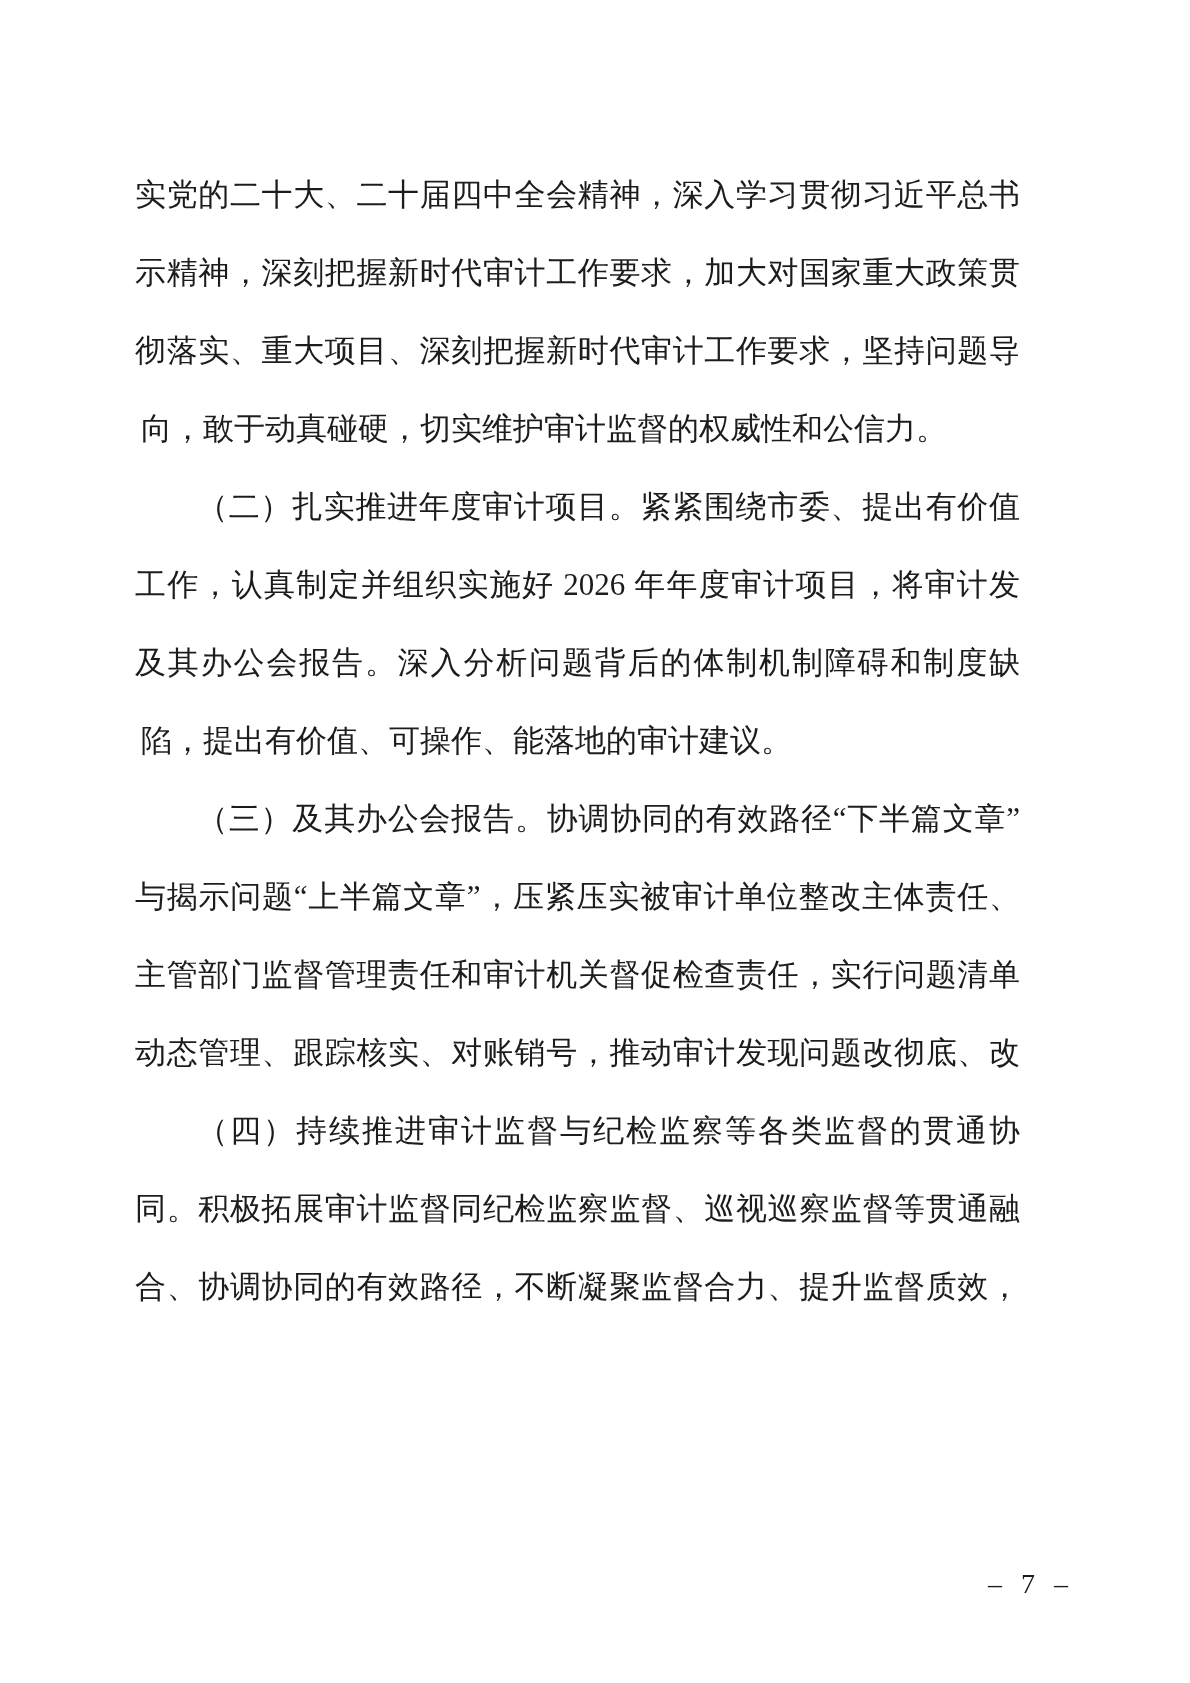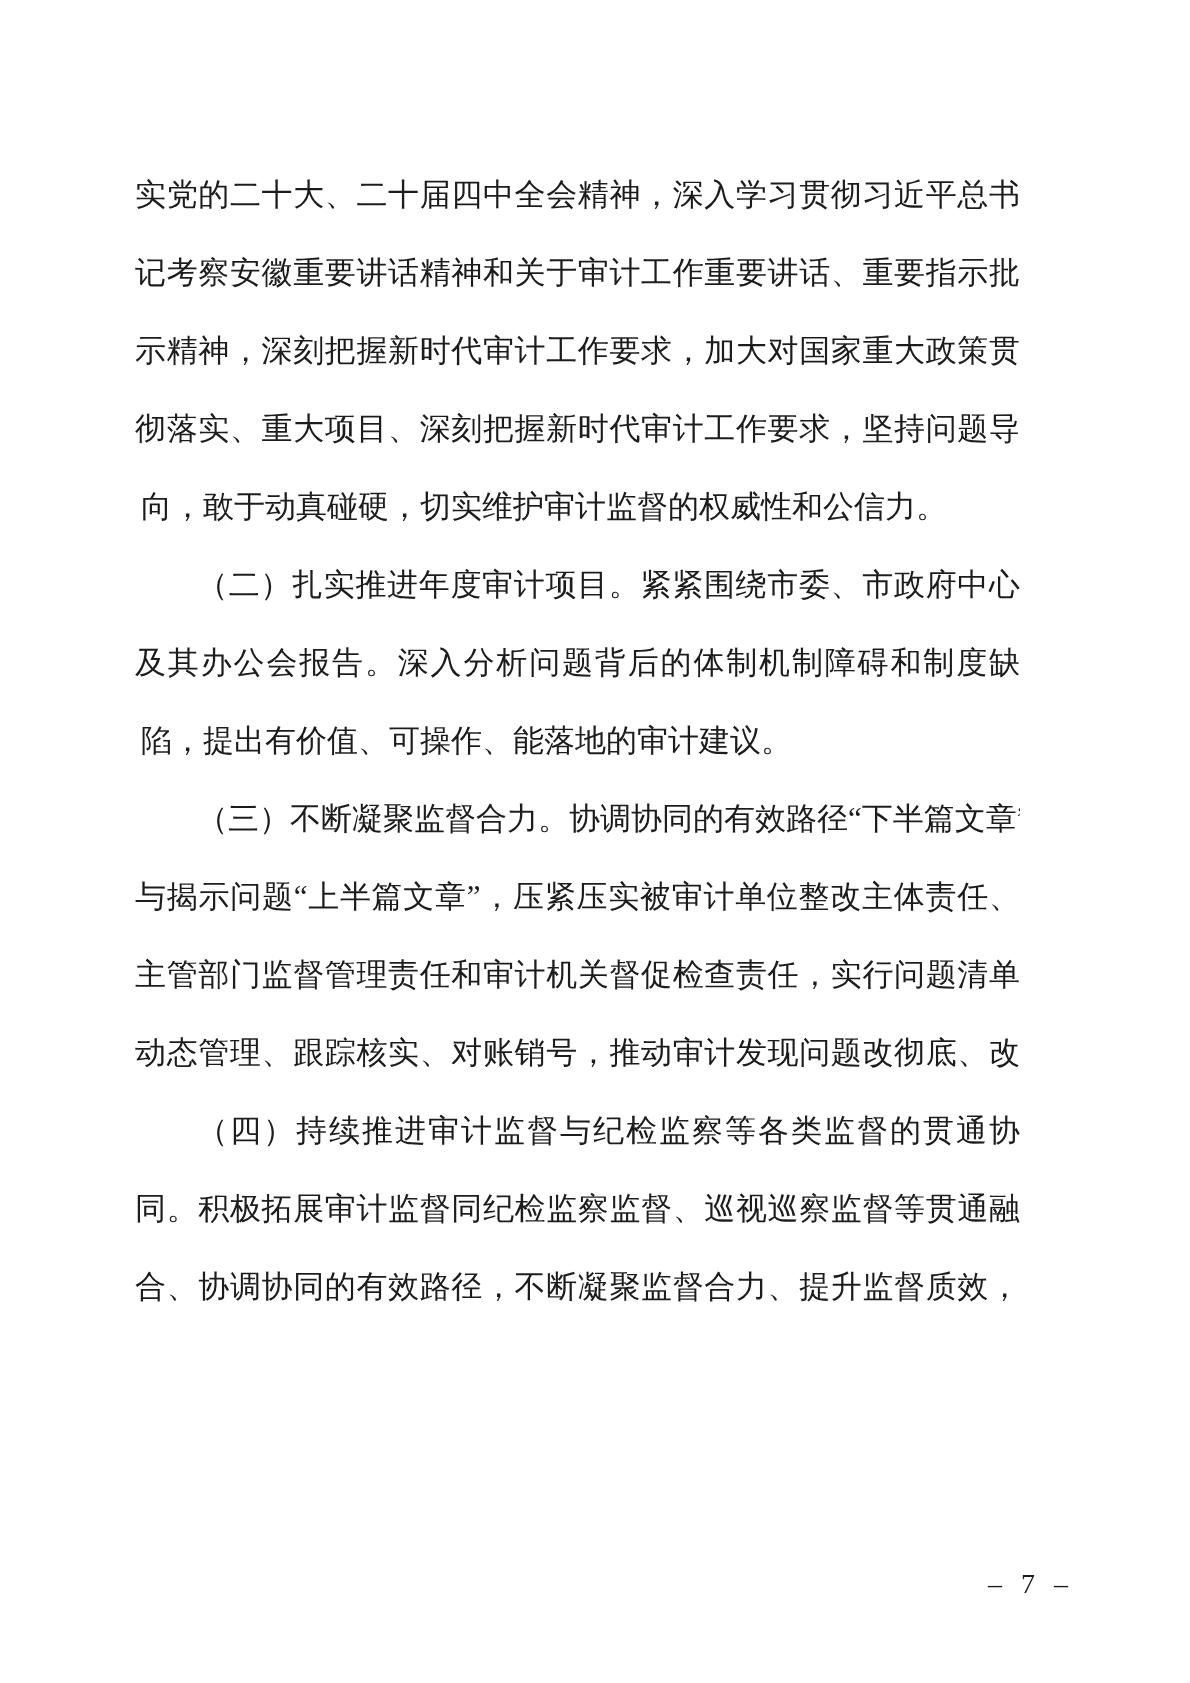--- a/index.html
+++ b/index.html
@@ -51,30 +51,30 @@
     color: #1c1c1c;
   }
 </style>
 </head>
 <body>
 
 <div class="page">
   <div class="content">
 
     <div class="line"><span>实党的二十大、二十届四中全会精神，深入学习贯彻习近平总书</span></div>
-    <div class="line"><span>记考察安徽重要讲话精神和关于审计工作重要讲话、重要指示批</span></div>
     <div class="line"><span>示精神，深刻把握新时代审计工作要求，加大对国家重大政策贯</span></div>
     <div class="line"><span>彻落实、重大项目、深刻把握新时代审计工作要求，坚持问题导</span></div>
     <div class="line no-stretch"><span>向，敢于动真碰硬，切实维护审计监督的权威性和公信力。</span></div>
 
-    <div class="line indent"><span class="b">（二）扎实推进年度审计项目</span><span>。紧紧围绕市委、市政府中心</span></div>
+    <div class="line indent"><span class="b">（二）扎实推进年度审计项目</span><span>。紧紧围绕市委、提出有价值</span></div>
+    <div class="line"><span>工作，认真制定并组织实施好 2026 年年度审计项目，将审计发</span></div>
     <div class="line"><span>及其办公会报告。深入分析问题背后的体制机制障碍和制度缺</span></div>
     <div class="line no-stretch"><span>陷，提出有价值、可操作、能落地的审计建议。</span></div>
 
-    <div class="line indent"><span class="b">（三）不断凝聚监督合力</span><span>。协调协同的有效路径“下半篇文章”</span></div>
+    <div class="line indent"><span class="b">（三）及其办公会报告</span><span>。协调协同的有效路径“下半篇文章”</span></div>
     <div class="line"><span>与揭示问题“上半篇文章”，压紧压实被审计单位整改主体责任、</span></div>
     <div class="line"><span>主管部门监督管理责任和审计机关督促检查责任，实行问题清单</span></div>
     <div class="line"><span>动态管理、跟踪核实、对账销号，推动审计发现问题改彻底、改</span></div>
 
     <div class="line indent"><span class="b">（四）持续推进审计监督与纪检监察等各类监督的贯通协</span></div>
     <div class="line"><span class="b">同</span><span>。积极拓展审计监督同纪检监察监督、巡视巡察监督等贯通融</span></div>
     <div class="line"><span>合、协调协同的有效路径，不断凝聚监督合力、提升监督质效，</span></div>
 
   </div>
 

